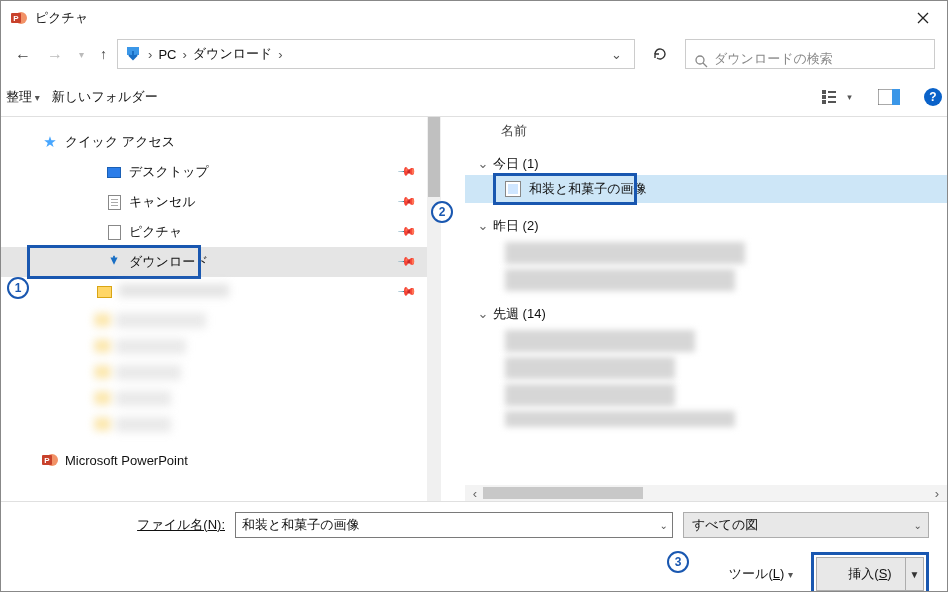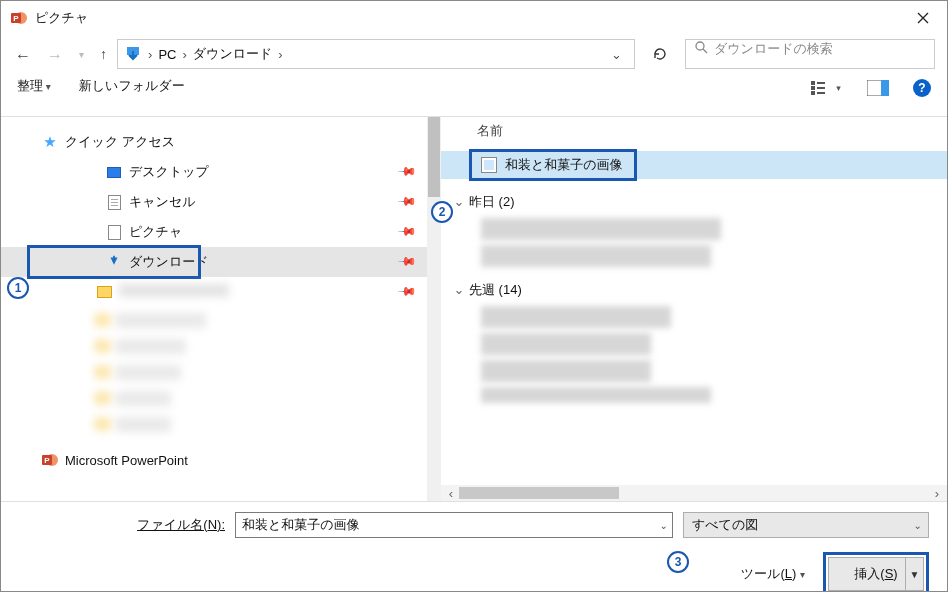--- a/index.html
+++ b/index.html
@@ -14,24 +14,24 @@
 .navarrows { display:flex; align-items:center; gap: 16px; color:#444; }
 .navarrows .dim { color:#bbb; }
 .arrow { font-size: 16px; line-height:1; }
 .uparr { font-size: 14px; }
 .breadcrumb { flex: 1; height: 30px; border: 1px solid #ccc; display: flex; align-items: center; padding: 0 6px; background:#fff; min-width:0; }
 .dl-arrow { width:18px; height:18px; display:inline-block; margin-right:4px; }
 .breadcrumb span.seg { padding: 0 4px; }
 .breadcrumb .chev { color:#555; padding:0 2px; }
 .bcdrop { margin-left:auto; color:#555; padding:0 6px; }
 .refresh { width: 30px; height: 30px; display:flex; align-items:center; justify-content:center; color:#444; }
-.searchbox { width: 250px; height: 30px; border:1px solid #ccc; display:flex; align-items:flex-start; padding:0 8px; color:#888; gap:6px; }
+.searchbox { width: 250px; height: 30px; border:1px solid #ccc; display:flex; align-items:flex-end; padding:0 8px; color:#888; gap:6px; }
 .searchbox .sicon { color:#888; }
 
-.toolbar { height: 40px; border-bottom: 1px solid #e0e0e0; display:flex; align-items:flex-start; padding: 0 16px; gap: 28px; }
+.toolbar { height: 40px; border-bottom: 1px solid #e0e0e0; display:flex; align-items:center; padding: 0 5px; gap: 12px; }
 .toolbar .drop::after { content:" ▾"; font-size:10px; color:#555; }
 .toolbar .right { margin-left:auto; display:flex; align-items:center; gap: 18px; }
 .viewbtn { width:34px; height:22px; display:flex; align-items:center; justify-content:center; position:relative; color:#444; }
 .help { width:18px; height:18px; border-radius:50%; background:#0a62c9; color:#fff; display:flex; align-items:center; justify-content:center; font-size:12px; font-weight:bold; }
 
 .body { display:flex; height: 384px; position:relative; }
 .navpane { width: 440px; position:relative; padding: 10px 0 0 0; overflow:hidden; }
 .navscroll { position:absolute; right:0; top:0; bottom:0; width:14px; background:#f0f0f0; }
 .navscroll .thumb { position:absolute; top:0; left:1px; right:1px; height:80px; background:#c0c0c0; }
 .navitem { height: 30px; display:flex; align-items:center; padding: 0 18px 0 40px; position:relative; }
@@ -45,21 +45,21 @@
 .doc-ic, .pic-ic { width:13px; height:15px; border:1px solid #888; background:#fff; display:inline-block; position:relative; }
 .doc-ic::before { content:""; position:absolute; left:2px; right:2px; top:3px; height:1px; background:#aaa; box-shadow: 0 3px 0 #aaa, 0 6px 0 #aaa; }
 .folder-ic { width:15px; height:12px; background:#ffd666; border:1px solid #d9a514; display:inline-block; }
 .qai { font-size:15px; }
 .selected-nav { background:#e5e5e5; }
 .selected-nav-box { border:3px solid #1957b0; position:absolute; left:26px; right:240px; top:-2px; bottom:-2px; pointer-events:none; }
 .blurzone { filter: blur(4px); opacity:.55; }
 .blurrow { height:26px; margin-left: 94px; display:flex; align-items:center; gap:6px; }
 .blurrow .blk { background:#d7d7d7; height:15px; }
 
-.cpane { flex:1; border-left: 0; display:flex; flex-direction:column; position:relative; }
+.cpane { flex:1; border-left: 0; display:flex; flex-direction:column; position:relative;margin-left:24px; }
 .chead { height: 28px; display:flex; align-items:center; padding-left: 36px; color:#444; font-size:13px; border-bottom:1px solid transparent; }
 .clist { flex:1; overflow:hidden; padding-top:6px; position:relative; }
 .grp { padding: 4px 0 2px 12px; color:#111; }
 .grp .togg { color:#666; margin-right:4px; display:inline-block; width:12px; text-align:center; }
 .fileitem { height: 28px; display:flex; align-items:center; padding-left: 40px; position:relative; }
 .fileitem.sel { background:#cde6f7; }
 .fileitem .ficon { width:16px; height:16px; border:1px solid #888; background:#fff; display:inline-block; margin-right:8px; position:relative; }
 .fileitem .ficon::after { content:""; position:absolute; left:2px; right:2px; top:2px; bottom:2px; background:#cfe6ff; }
 .selbox { position:absolute; left:28px; right:310px; top:-2px; bottom:-2px; border:3px solid #1957b0; pointer-events:none; }
 .blurc { padding-left: 40px; }
@@ -73,21 +73,21 @@
 .frow { display:flex; align-items:center; gap: 10px; }
 .flabel { width: 206px; text-align:right;text-decoration:underline; }
 .flabel u { text-decoration: underline; }
 .fname { flex:1; height:26px; border:1px solid #7a7a7a; padding: 0 22px 0 6px; background:#fff; display:flex; align-items:center; position:relative; }
 .fname .dd { position:absolute; right:4px; color:#555; font-size:10px; }
 .ftype { width: 246px; height:26px; border:1px solid #adadad; background:#e8e8e8; display:flex; align-items:center; padding: 0 22px 0 8px; position:relative; }
 .ftype .dd { position:absolute; right:6px; color:#555; font-size:10px; }
 .brow { display:flex; align-items:center; justify-content:flex-end; gap: 14px; margin-top: 14px; }
 .tools { margin-right: 4px; }
 .btn { height:28px; border:1px solid #adadad; background:#e8e8e8; display:flex; align-items:center; justify-content:center; padding: 0 18px; position:relative; }
-.btn.insert { width:96px; padding:16px;justify-content:center; }
+.btn.insert { width:108px; padding:16px;justify-content:center; }
 .btn.insert .split { width:18px; border-left:1px solid #adadad; height:100%; display:flex; align-items:center; justify-content:center; font-size:10px; color:#333; position:absolute; right:0; top:0; }
 .btn.insert .lab { flex:1; text-align:center; }
 .btn.cancel { width:96px; }
 .insbox { border:3px solid #1957b0; padding:2px; display:inline-flex; }
 
 .callout { position:absolute; width:22px; height:22px; border:2px solid #1957b0; border-radius:50%; color:#1957b0; background:#fff; display:flex; align-items:center; justify-content:center; font-size:12px; font-weight:bold; z-index:50; }
 #co1 { left:6px; top:276px; }
 #co2 { left:430px; top:200px; }
 #co3 { left:666px; top:550px; }
 
@@ -255,20 +255,21 @@
       <span>Microsoft PowerPoint</span>
     </div>
     <div class="navscroll">
         <div class="thumb"></div>
       </div>
   </div>
 
   <div class="cpane">
     <div class="chead">名前</div>
     <div class="clist">
+      <div class="grp"><span class="togg">⌄</span><span>今日 (1)</span></div>
       <div class="fileitem sel" style="position:relative;">
         <span class="ficon"></span>
         <span>和装と和菓子の画像</span>
         <span class="selbox"></span>
       </div>
       <div class="grp" style="margin-top:10px;"><span class="togg">⌄</span><span>昨日 (2)</span></div>
       <div class="blurc">
         <div class="blk" style="width:240px;"></div>
         <div class="blk" style="width:230px;"></div>
       </div>

